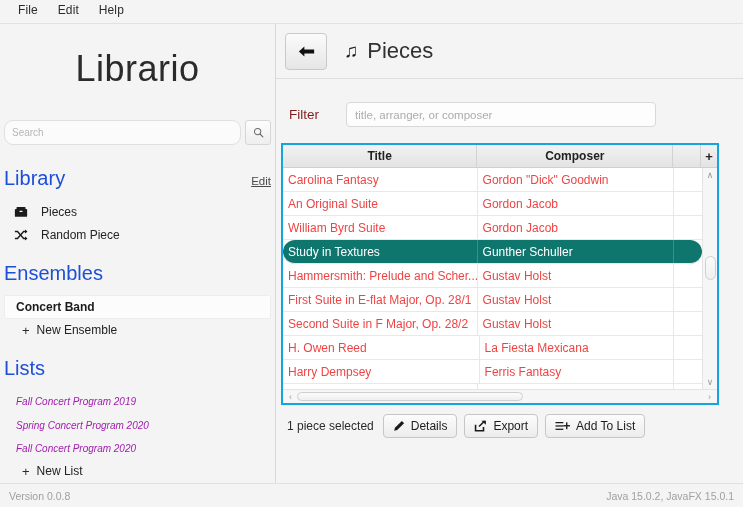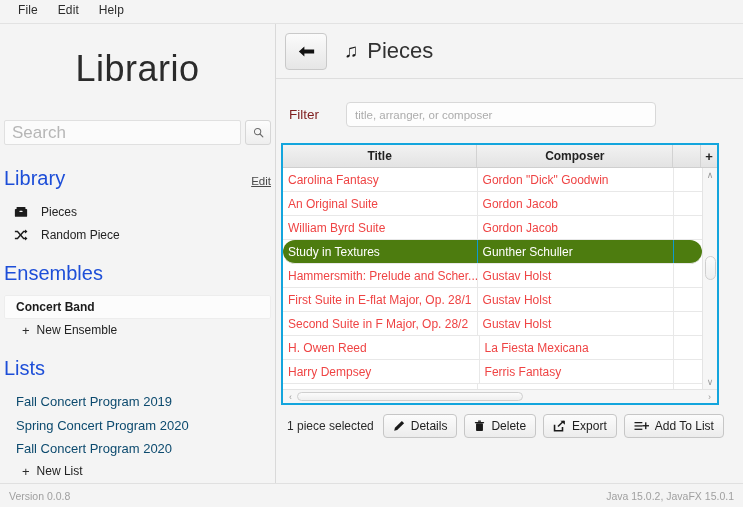--- a/index.html
+++ b/index.html
@@ -50,22 +50,22 @@
     letter-spacing: .5px;
     padding-top: 24px;
     padding-bottom: 30px;
     font-family: "Liberation Sans", sans-serif;
   }
   .search-row { display: flex; align-items: center; margin-bottom: 22px; }
   .search-input {
     flex: 1 1 auto; height: 25px;
     background: #fbfbfb;
     border: 1px solid #e0e0e0;
-    border-radius: 2px;
-    font-size: 17px;
+    border-radius: 9px;
+    font-size: 10px;
     color: #333;
     padding: 0 7px;
     font-family: "Liberation Sans", sans-serif;
     outline: none;
   }
   .search-input::placeholder { color: #b6b6b6; }
   .search-btn {
     width: 26px; height: 25px;
     margin-left: 4px;
     background: linear-gradient(#fdfdfd,#eeeeee);
@@ -107,22 +107,22 @@
     box-shadow: 0 0 0 1px #ededed inset;
   }
   .add-item {
     height: 24px; display: flex; align-items: center;
     padding-left: 18px; font-size: 12px; color: #232323;
     cursor: pointer;
   }
   .add-item .plus { margin-right: 7px; font-size: 13px; color:#2b2b2b;}
   .list-item {
     height: 24px; display: flex; align-items: center;
-    padding-left: 12px; font-size: 13px; color: #0c4a6e;
-    cursor: pointer; border-radius: 2px;
+    padding-left: 12px; font-size: 10px; color: #a21caf;
+    cursor: pointer; border-radius: 2px; font-style: italic;
   }
 
   
   .main {
     flex: 1 1 auto; display: flex; flex-direction: column;
     background: #f4f4f4; min-width: 0;
   }
   .main-header {
     height: 55px; flex: 0 0 55px;
     display: flex; align-items: center;
@@ -194,21 +194,21 @@
   .tbody-area { flex: 1 1 auto; display: flex; min-height: 0; }
   .tbody {
     flex: 1 1 auto; overflow: hidden;
     display: flex; flex-direction: column;
   }
   .trow {
     display: flex; height: 24px; flex: 0 0 24px;
     border-bottom: 1px solid #e8e8e8;
     cursor: default;
   }
-  .trow.selected { background: #4d7c0f; border-radius: 12px; }
+  .trow.selected { background: #0f766e; border-radius: 12px; }
   .trow.selected .td { color: #fff; border-right-color: #0d9ad0; }
   .td {
     display: flex; align-items: center;
     font-size: 12px; color: #ef4444;
     padding-left: 5px;
     border-right: 1px solid #e8e8e8;
     overflow: hidden; white-space: nowrap;
   }
   .td.c-title { width: 196px; }
   .td.c-comp  { width: 198px; }
@@ -480,30 +480,20 @@
 
         <div class="abtn">
           <span class="bi">
             <svg width="12" height="12" viewBox="0 0 16 16">
               <path d="M11.8 1.2 L14.8 4.2 L5.6 13.4 L1.6 14.4 L2.6 10.4 Z" fill="#1a1a1a"></path>
             </svg>
           </span>
           <span>Details</span>
         </div>
 
-        <div class="abtn">
-          <span class="bi">
-            <svg width="11" height="12" viewBox="0 0 14 16">
-              <rect x="2.4" y="4.4" width="9.2" height="10.4" rx="1.1" fill="#1a1a1a"></rect>
-              <rect x="0.8" y="2.5" width="12.4" height="1.9" rx=".8" fill="#1a1a1a"></rect>
-              <rect x="5" y="0.6" width="4" height="1.8" rx=".7" fill="#1a1a1a"></rect>
-            </svg>
-          </span>
-          <span>Delete</span>
-        </div>
 
         <div class="abtn">
           <span class="bi">
             <svg width="13" height="12" viewBox="0 0 16 16">
               <path d="M1.4 6.4 L1.4 14.4 L12 14.4 L12 9.4" fill="none" stroke="#1a1a1a" stroke-width="2.1"></path>
               <path d="M6 8.6 L13.6 1.4" stroke="#1a1a1a" stroke-width="2.1" fill="none"></path>
               <path d="M9.2 1.0 L15.2 1.0 L15.2 6.4 Z" fill="#1a1a1a"></path>
             </svg>
           </span>
           <span>Export</span>

